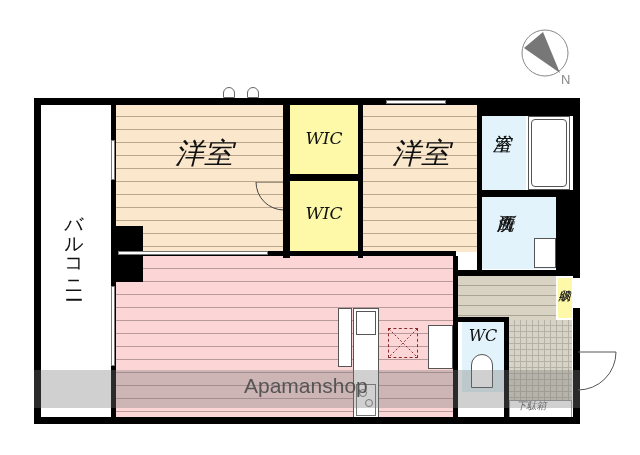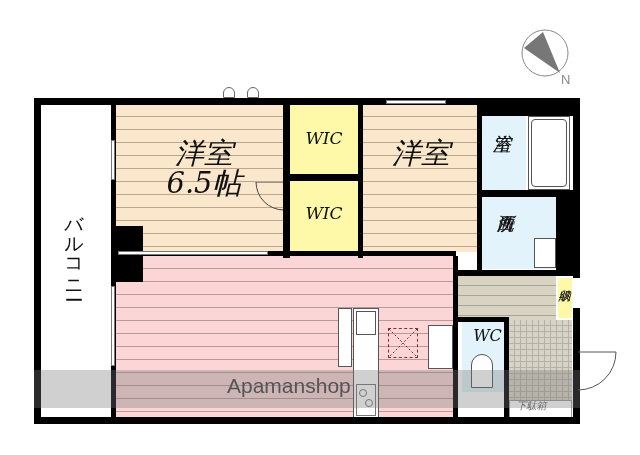--- a/index.html
+++ b/index.html
@@ -33,21 +33,20 @@
 </div>
 
 <div class="abs" style="left:34px;top:98px;width:546px;height:326px;">
 
   <div class="abs white" style="left:6px;top:6px;width:71px;height:314px;"></div>
   <div class="room-label vert-text" style="left:30px;top:105px;font-size:19px;font-style:normal;">バルコニー</div>
 
   <div class="abs lines-beige" style="left:82px;top:6px;width:167px;height:148px;"></div>
   <div class="room-label" style="left:115px;top:40px;width:110px;font-size:29px;">
     <div>洋室</div>
-    <div>6.5帖</div>
   </div>
   <svg class="abs" style="left:220px;top:84px;" width="32" height="30" viewBox="0 0 32 30">
     <path d="M30,0 L2,0 A28,28 0 0 0 30,28" fill="none" stroke="#444" stroke-width="1"></path>
   </svg>
 
   <div class="abs yellow" style="left:256px;top:6px;width:68px;height:70px;"></div>
   <div class="room-label" style="left:256px;top:32px;width:68px;font-size:17px;">WIC</div>
   <div class="abs yellow" style="left:256px;top:83px;width:68px;height:70px;"></div>
   <div class="room-label" style="left:256px;top:107px;width:68px;font-size:17px;">WIC</div>
 
@@ -81,21 +80,21 @@
   </div>
   <div class="abs" style="left:354px;top:230px;width:30px;height:30px;border:1px dashed #8a2a2a;">
     <svg width="28" height="28" viewBox="0 0 28 28">
         <line x1="0" y1="0" x2="28" y2="28" stroke="#8a2a2a" stroke-dasharray="2,2"></line>
         <line x1="28" y1="0" x2="0" y2="28" stroke="#8a2a2a" stroke-dasharray="2,2"></line>
       </svg>
   </div>
   <div class="abs white" style="left:394px;top:227px;width:25px;height:44px;border:1px solid #555;"></div>
 
   <div class="abs blue" style="left:428px;top:224px;width:42px;height:70px;"></div>
-  <div class="room-label" style="left:428px;top:230px;width:51px;font-size:16px;">WC</div>
+  <div class="room-label" style="left:428px;top:230px;width:42px;font-size:16px;">WC</div>
   <div class="abs white" style="left:437px;top:256px;width:22px;height:34px;border:1px solid #555;border-radius:11px 11px 0 0;"></div>
 
   <div class="abs tile" style="left:475px;top:222px;width:63px;height:80px;"></div>
   <div class="abs white" style="left:475px;top:302px;width:63px;height:18px;border:1px solid #999;"></div>
   <div class="room-label" style="left:475px;top:303px;width:45px;font-size:10px;color:#666;font-family:Liberation Serif, serif;">下駄箱</div>
 
   <div class="wall" style="left:0;top:0;width:546px;height:7px;"></div>
   <div class="wall" style="left:0;top:319px;width:546px;height:7px;"></div>
   <div class="wall" style="left:0;top:0;width:7px;height:326px;"></div>
   <div class="wall" style="left:539px;top:0;width:7px;height:180px;"></div>
@@ -123,13 +122,13 @@
 </div>
 
 <div class="abs" style="left:223px;top:87px;width:12px;height:11px;border:1px solid #666;border-radius:8px 8px 0 0;background:#fff;"></div>
 <div class="abs" style="left:247px;top:87px;width:12px;height:11px;border:1px solid #666;border-radius:8px 8px 0 0;background:#fff;"></div>
 
 <svg class="abs" style="left:576px;top:350px;" width="44" height="48" viewBox="0 0 44 48">
   <path d="M2,2 L40,2 A38,38 0 0 1 2,40" fill="none" stroke="#555" stroke-width="1"></path>
 </svg>
 
 <div class="abs" style="left:34px;top:370px;width:546px;height:38px;background:rgba(120,120,120,0.35);"></div>
-<div class="watermark" style="left:227px;top:374px;">Apamanshop</div>
+<div class="watermark" style="left:244px;top:374px;">Apamanshop</div>
 
 </body></html>

